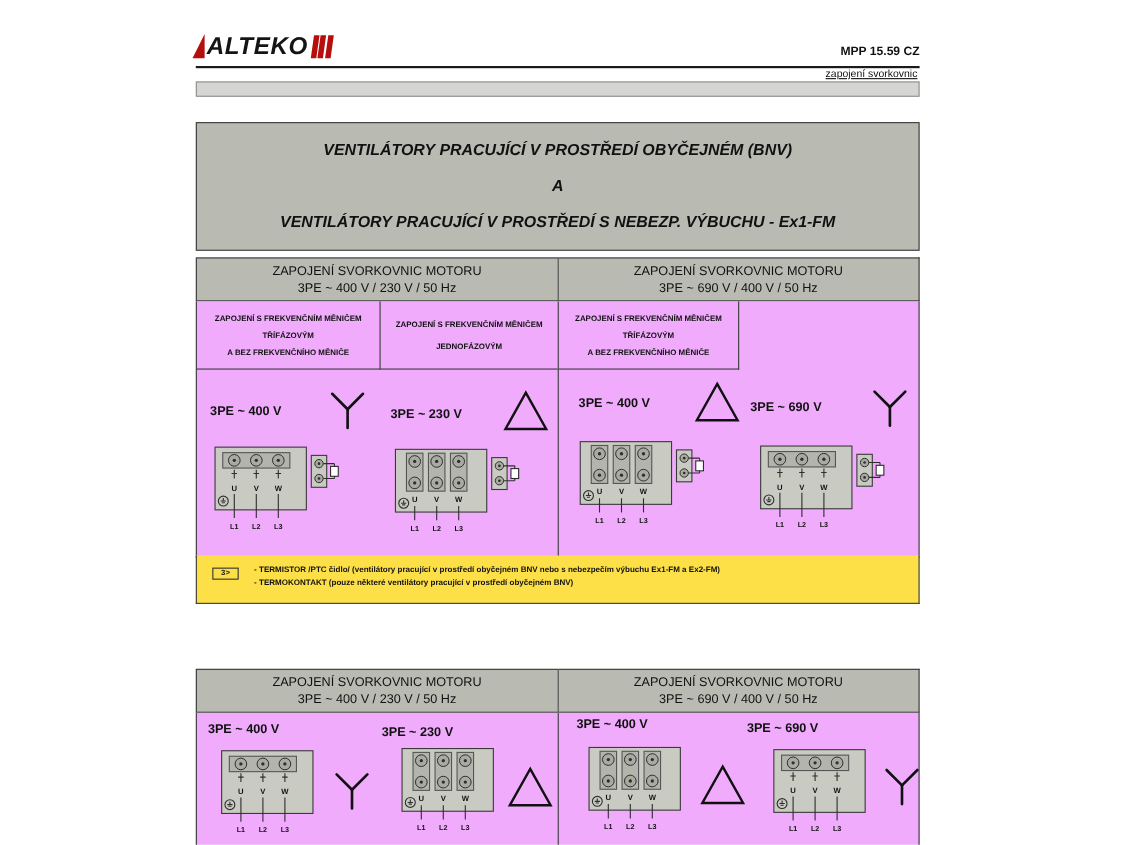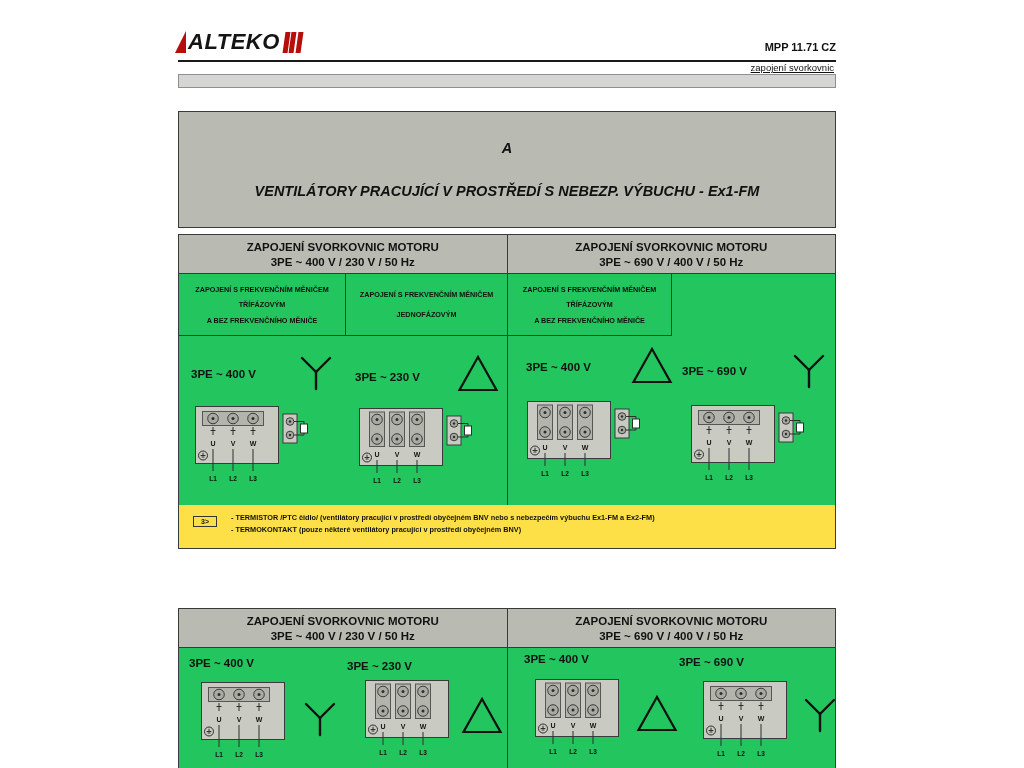--- a/index.html
+++ b/index.html
@@ -23,24 +23,24 @@
   .s1-title{left:0;right:0;top:95px;height:115px;display:flex;flex-direction:column;
             justify-content:space-evenly;align-items:center;font-weight:bold;font-style:italic;
             font-size:14.5px;text-align:center;}
   .s2-title{left:0;right:0;top:545px;height:31px;display:flex;align-items:center;justify-content:center;
             font-weight:bold;font-style:italic;font-size:14.5px;}
 
   .hdr-row{left:0;right:0;height:40px;display:flex;}
   .s1-hdr{top:218px;}
   .s2-hdr{top:592px;}
   .hdr-cell{width:50%;background:#b9bbb3;border:1px solid #3a3a3a;display:flex;flex-direction:column;
-            align-items:center;justify-content:center;gap:3px;font-weight:bold;font-size:11.5px;}
+            align-items:center;justify-content:center;gap:3px;font-weight:normal;font-size:11.5px;}
   .hdr-cell + .hdr-cell{border-left:none;}
 
-  .diag-area{left:0;right:0;background:#22c55e;border:1px solid #3a3a3a;border-top:none;}
+  .diag-area{left:0;right:0;background:#f0abfc;border:1px solid #3a3a3a;border-top:none;}
   .s1-diag{top:258px;height:232px;}
   .s2-diag{top:632px;height:123px;}
   .diag-area > *{position:absolute;}
   .center-divider{left:328px;top:0;width:1px;height:100%;background:#3a3a3a;}
 
   .sub{display:flex;flex-direction:column;justify-content:space-evenly;align-items:center;text-align:center;
        font-weight:bold;font-size:7.2px;padding:4px 6px;box-sizing:border-box;}
   .sub1{left:0;top:0;width:167px;height:62px;border-right:1px solid #3a3a3a;border-bottom:1px solid #3a3a3a;}
   .sub2{left:167px;top:0;width:161px;height:62px;border-bottom:1px solid #3a3a3a;}
   .sub3{left:329px;top:0;width:164px;height:62px;border-right:1px solid #3a3a3a;border-bottom:1px solid #3a3a3a;}
@@ -77,26 +77,27 @@
 
   <div class="logo">
     <span class="logo-tri"></span>
     <span class="logo-text">ALTEKO</span>
     <span class="logo-bars">
         <i></i>
         <i></i>
         <i></i>
       </span>
   </div>
-  <div class="doc-code">MPP 11.71 CZ</div>
+  <div class="doc-code">MPP 15.59 CZ</div>
   <div class="top-rule"></div>
   <div class="subtitle">zapojení svorkovnic</div>
   <div class="gray-bar"></div>
 
   <div class="s1-title box-gray">
+    <div>VENTILÁTORY PRACUJÍCÍ V PROSTŘEDÍ OBYČEJNÉM (BNV)</div>
     <div>A</div>
     <div>VENTILÁTORY PRACUJÍCÍ V PROSTŘEDÍ S NEBEZP. VÝBUCHU - Ex1-FM</div>
   </div>
 
   <div class="hdr-row s1-hdr">
     <div class="hdr-cell">
       <div>ZAPOJENÍ SVORKOVNIC MOTORU</div>
       <div>3PE ~ 400 V / 230 V / 50 Hz</div>
     </div>
     <div class="hdr-cell">

